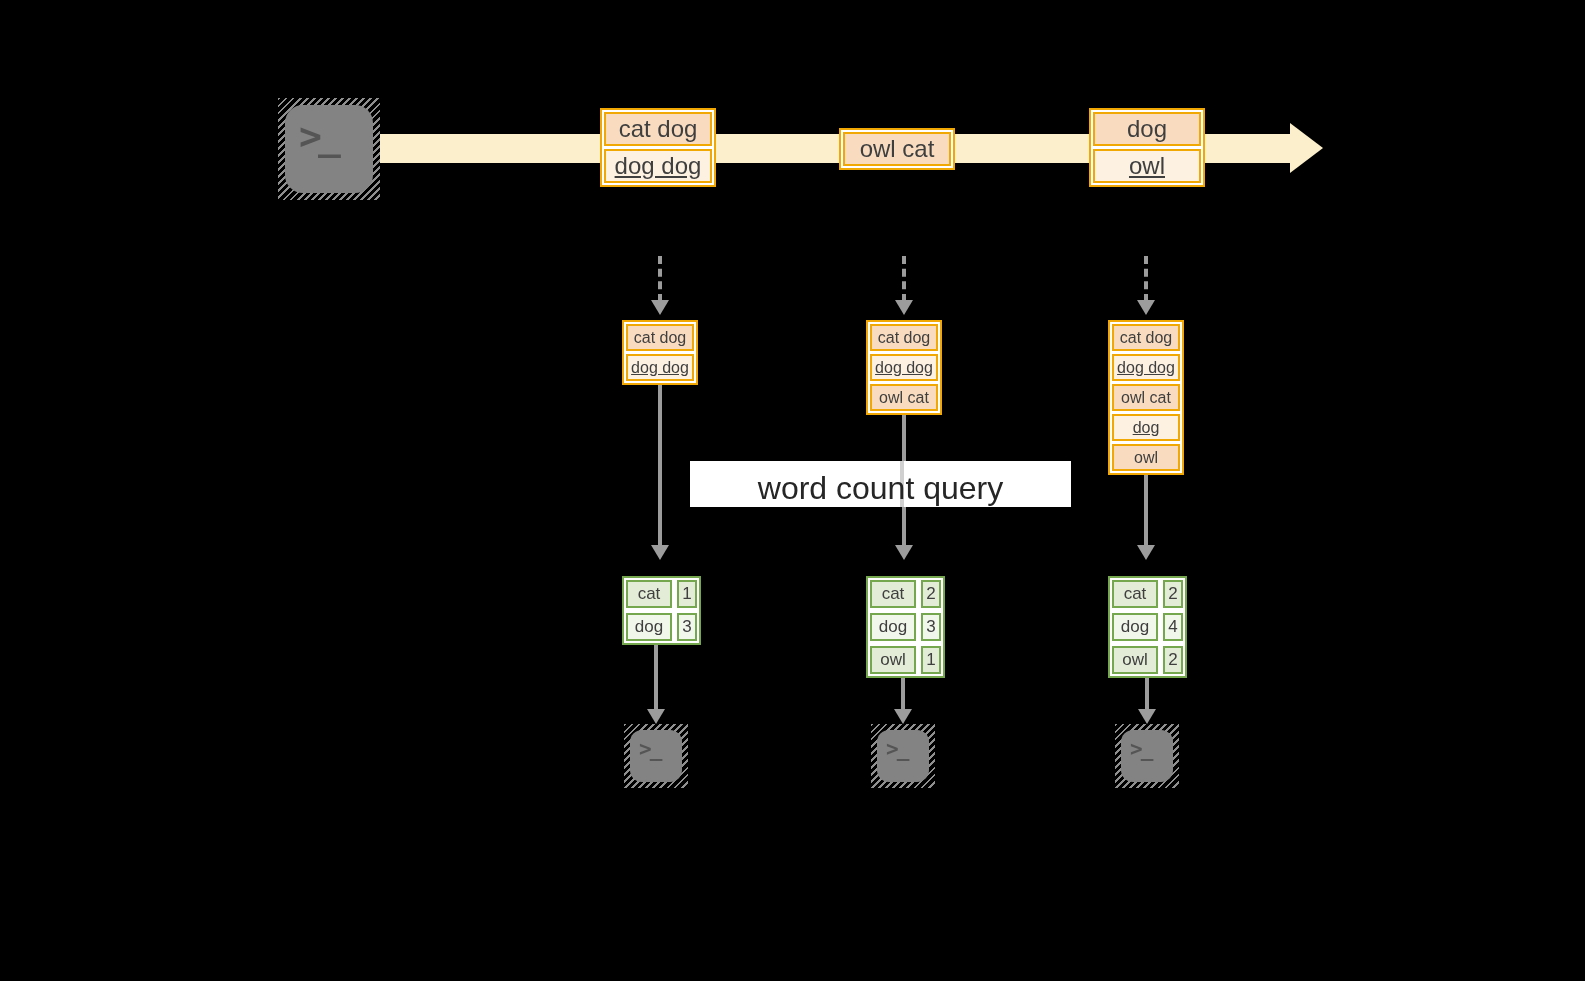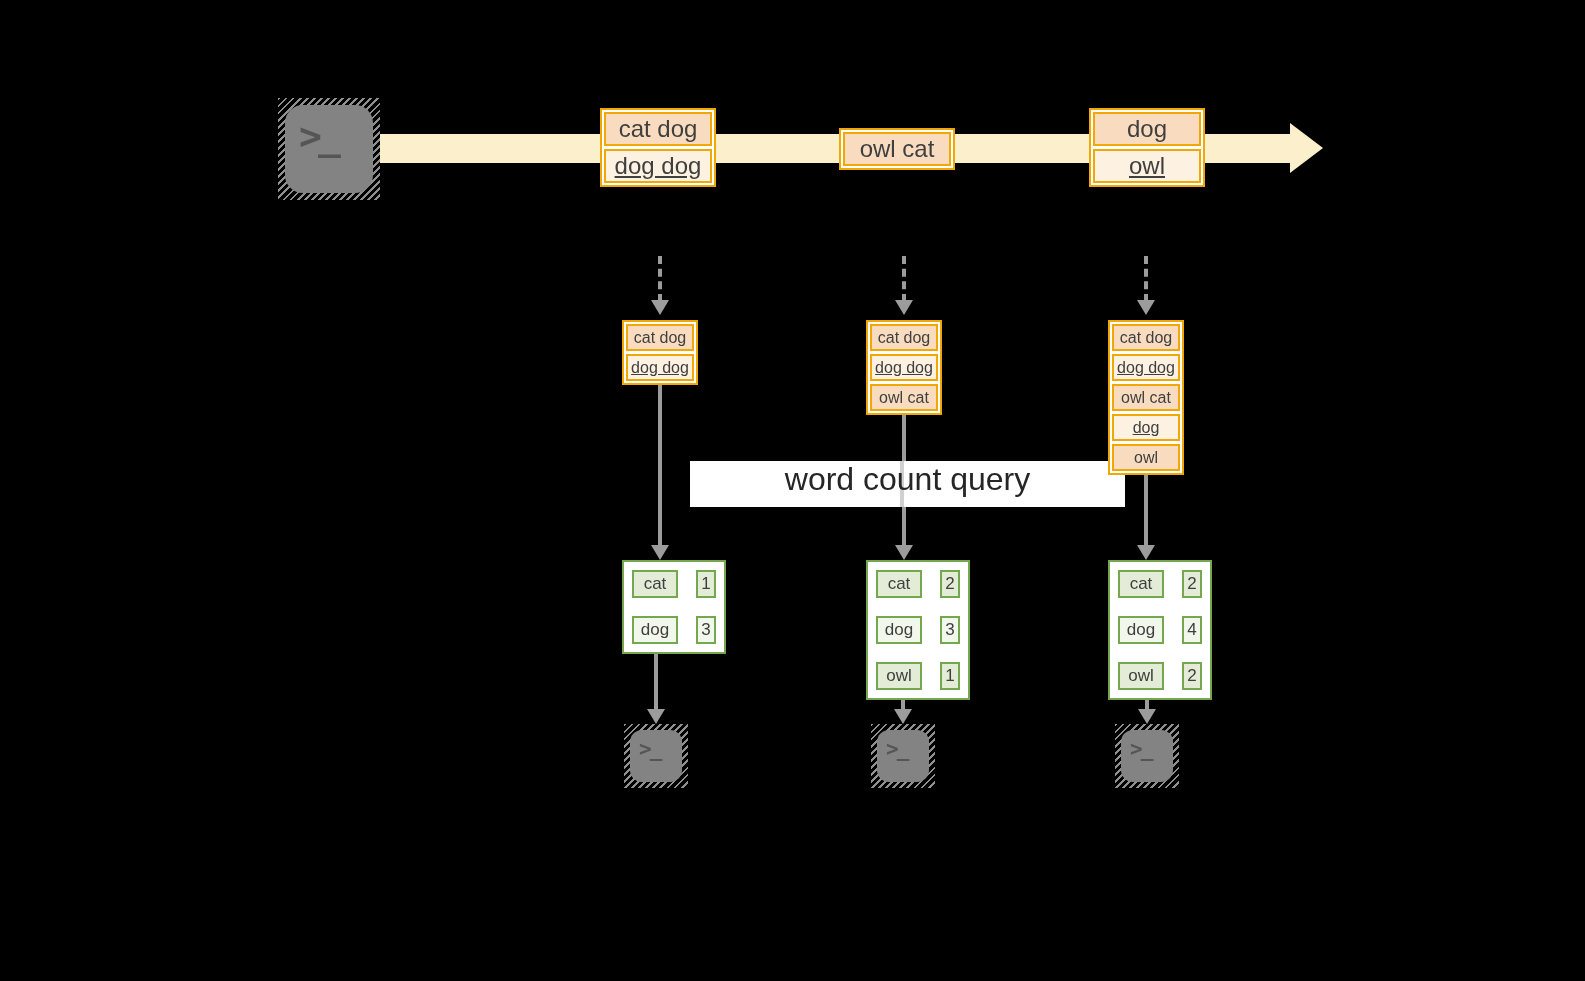--- a/index.html
+++ b/index.html
@@ -63,30 +63,30 @@
   #mid1 { left: 658px;  top: 385px; height: 160px; }
   #mid2 { left: 902px;  top: 415px; height: 130px; }
   #mid3 { left: 1144px; top: 475px; height: 70px;  }
   #mid1h { left: 651px; top: 545px; } #mid2h { left: 895px; top: 545px; } #mid3h { left: 1137px; top: 545px; }
   #bot1 { left: 654px;  top: 627px; height: 82px; }
   #bot2 { left: 901px;  top: 658px; height: 51px; }
   #bot3 { left: 1145px; top: 658px; height: 51px; }
   #bot1h { left: 647px; top: 709px; } #bot2h { left: 894px; top: 709px; } #bot3h { left: 1138px; top: 709px; }
 
   
-  #query-band { position: absolute; left: 690px; top: 461px; width: 435px; height: 46px;
+  #query-band { position: absolute; left: 690px; top: 461px; width: 381px; height: 46px;
                 background: var(--query_band_bg, #fff); z-index: 2;
-                display: flex; align-items: flex-start; justify-content: center; }
+                display: flex; align-items: flex-end; justify-content: center; }
   #query-band .band-line { position: absolute; left: 210px; top: 0; width: 4px; height: 46px;
                            background: var(--arrow_gray_light, #d0d0d0); }
   #query-text { position: relative; font-size: 32px; color: var(--query_text, #262626); z-index: 1; }
 
   
-  .gtable { position: absolute; top: 560px; background: #fff; border: 2px solid var(--green_border, #74a74e);
-            padding: 8px; display: grid; grid-template-columns: auto auto; gap: 18px; z-index: 3; }
+  .gtable { position: absolute; top: 576px; background: #fff; border: 2px solid var(--green_border, #74a74e);
+            padding: 2px; display: grid; grid-template-columns: auto auto; gap: 5px; z-index: 3; }
   .gtable .gcell { border: 2px solid var(--green_border, #74a74e); color: var(--cell_text, #3f3f3f);
                    height: 24px; display: flex; align-items: center; justify-content: center; font-size: 17px; }
   .gcell.word { width: 42px; }
   .gcell.num  { width: 16px; }
   .gcell.dark  { background: var(--green_cell_dark, #e2ecd6); }
   .gcell.light { background: var(--green_cell_light, #f2f7ec); }
   #table1 { left: 622px; } #table2 { left: 866px; } #table3 { left: 1108px; }
 </style>
 </head>
 <body>

